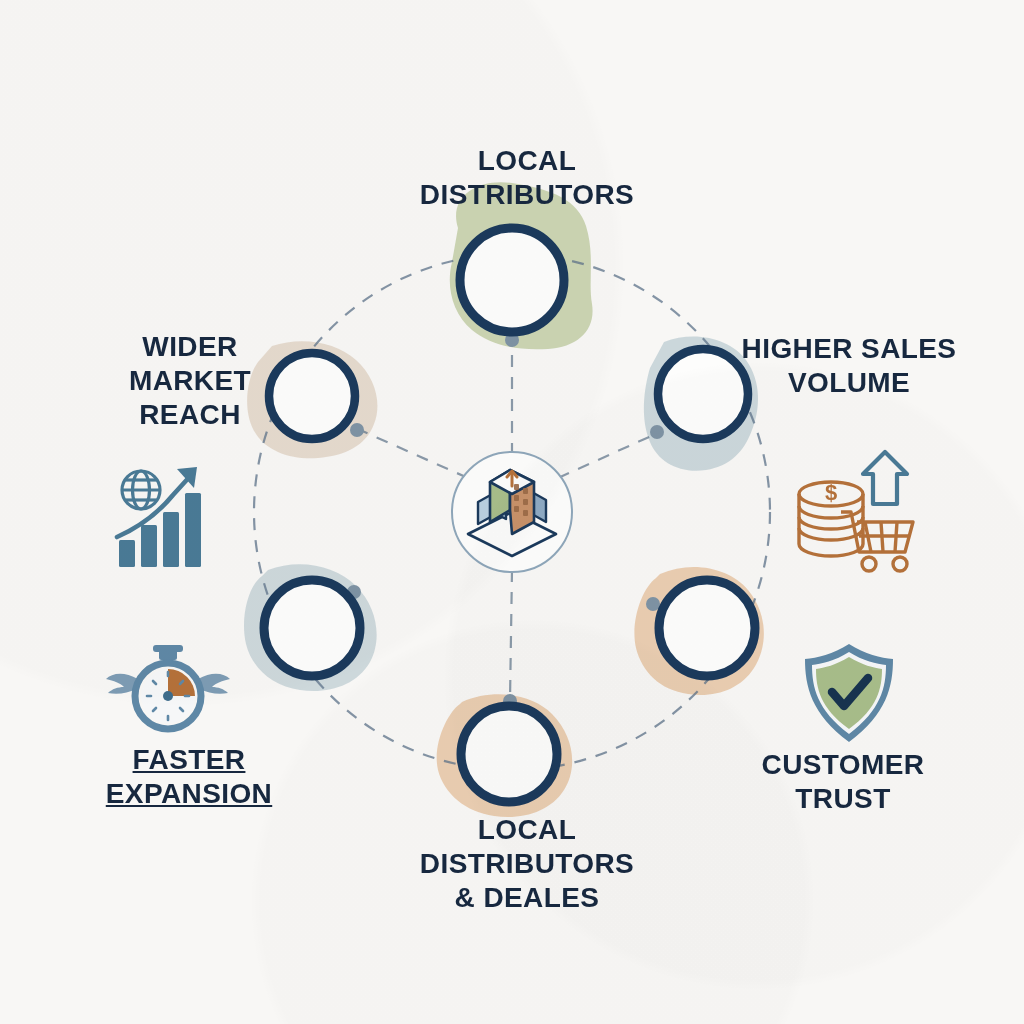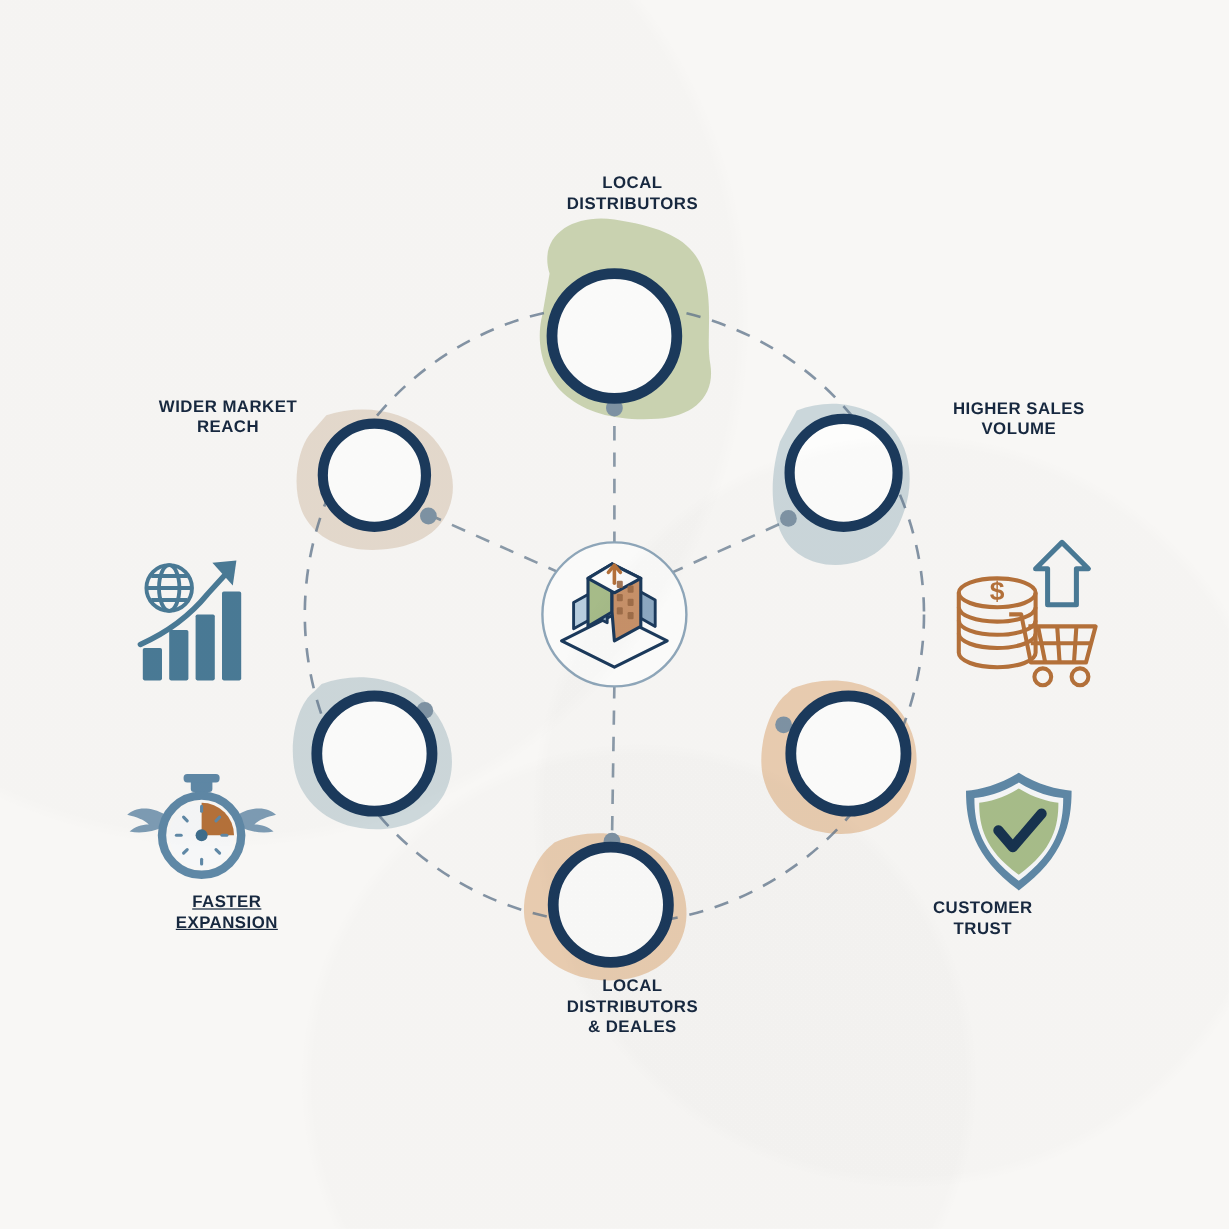--- a/index.html
+++ b/index.html
@@ -8,34 +8,34 @@
     background:#f8f7f5;
     font-family:"Liberation Sans", sans-serif;
     overflow:hidden;
     position:relative;
   }
   #stage{position:absolute;inset:0;width:1024px;height:1024px;}
   .label{
     position:absolute;
     color:#17283f;
     font-weight:700;
-    font-size:14px;
+    font-size:28px;
     line-height:1.22;
     letter-spacing:0.4px;
     text-align:center;
     text-transform:uppercase;
     white-space:pre-line;
     font-family:"Liberation Sans", sans-serif;
   }
   .lbl-top{left:382px;top:144px;width:290px;}
   .lbl-bottom{left:380px;top:813px;width:294px;}
   .lbl-wider{left:78px;top:330px;width:224px;text-align:center;}
   .lbl-higher{left:738px;top:332px;width:222px;}
   .lbl-faster{left:78px;top:743px;width:222px;text-decoration:underline;}
-  .lbl-trust{left:708px;top:748px;width:222px;}
+  .lbl-trust{left:732px;top:748px;width:222px;}
   .texture{
     position:absolute;inset:0;pointer-events:none;
     background:
       radial-gradient(circle at 18% 26%, rgba(0,0,0,0.012) 0 38%, transparent 39%),
       radial-gradient(circle at 74% 66%, rgba(0,0,0,0.012) 0 30%, transparent 31%),
       radial-gradient(circle at 52% 88%, rgba(0,0,0,0.010) 0 26%, transparent 27%);
   }
 </style>
 </head>
 <body>

